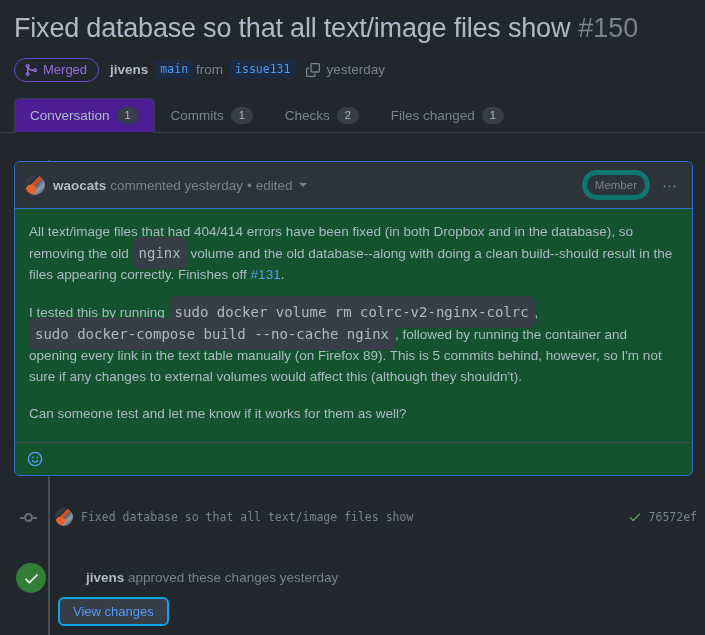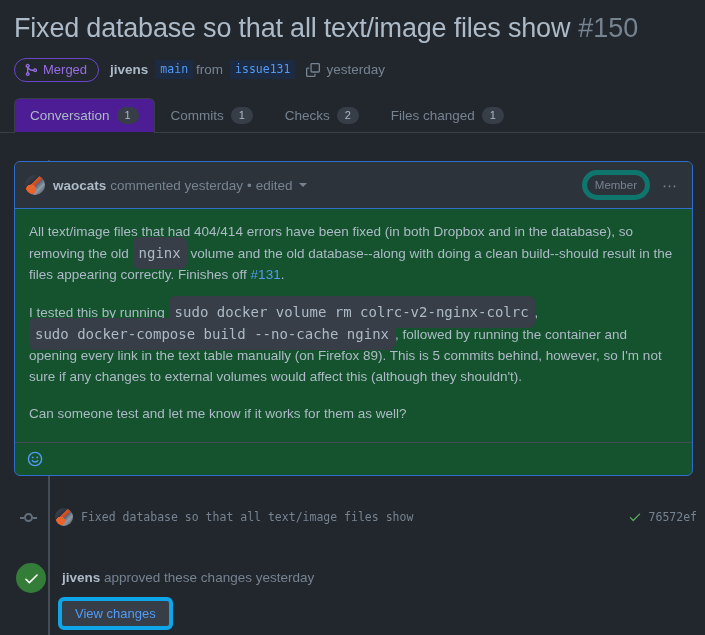--- a/index.html
+++ b/index.html
@@ -315,33 +315,33 @@
     left: 2px; top: 0;
     width: 30px; height: 30px;
     border-radius: 50%;
     background: #347d39;
     display: flex;
     align-items: center;
     justify-content: center;
     color: #fff;
   }
   .approval-text {
-    margin-left: 48px;
+    margin-left: 72px;
     font-size: 13.5px;
     color: #768390;
     line-height: 30px;
   }
   .approval-text b { color: #adbac7; font-weight: 600; }
   .btn-view {
     margin-left: 44px;
     margin-top: 2px;
     display: inline-block;
     background: #373e47;
     color: #539bf5;
-    border: 4px solid #0ea5e9;
+    border: 2px solid #0ea5e9;
     border-radius: 6px;
     padding: 5px 13px;
     font-size: 13px;
     cursor: pointer;
   }
 </style>
 </head>
 <body>
 
 <div class="page">

